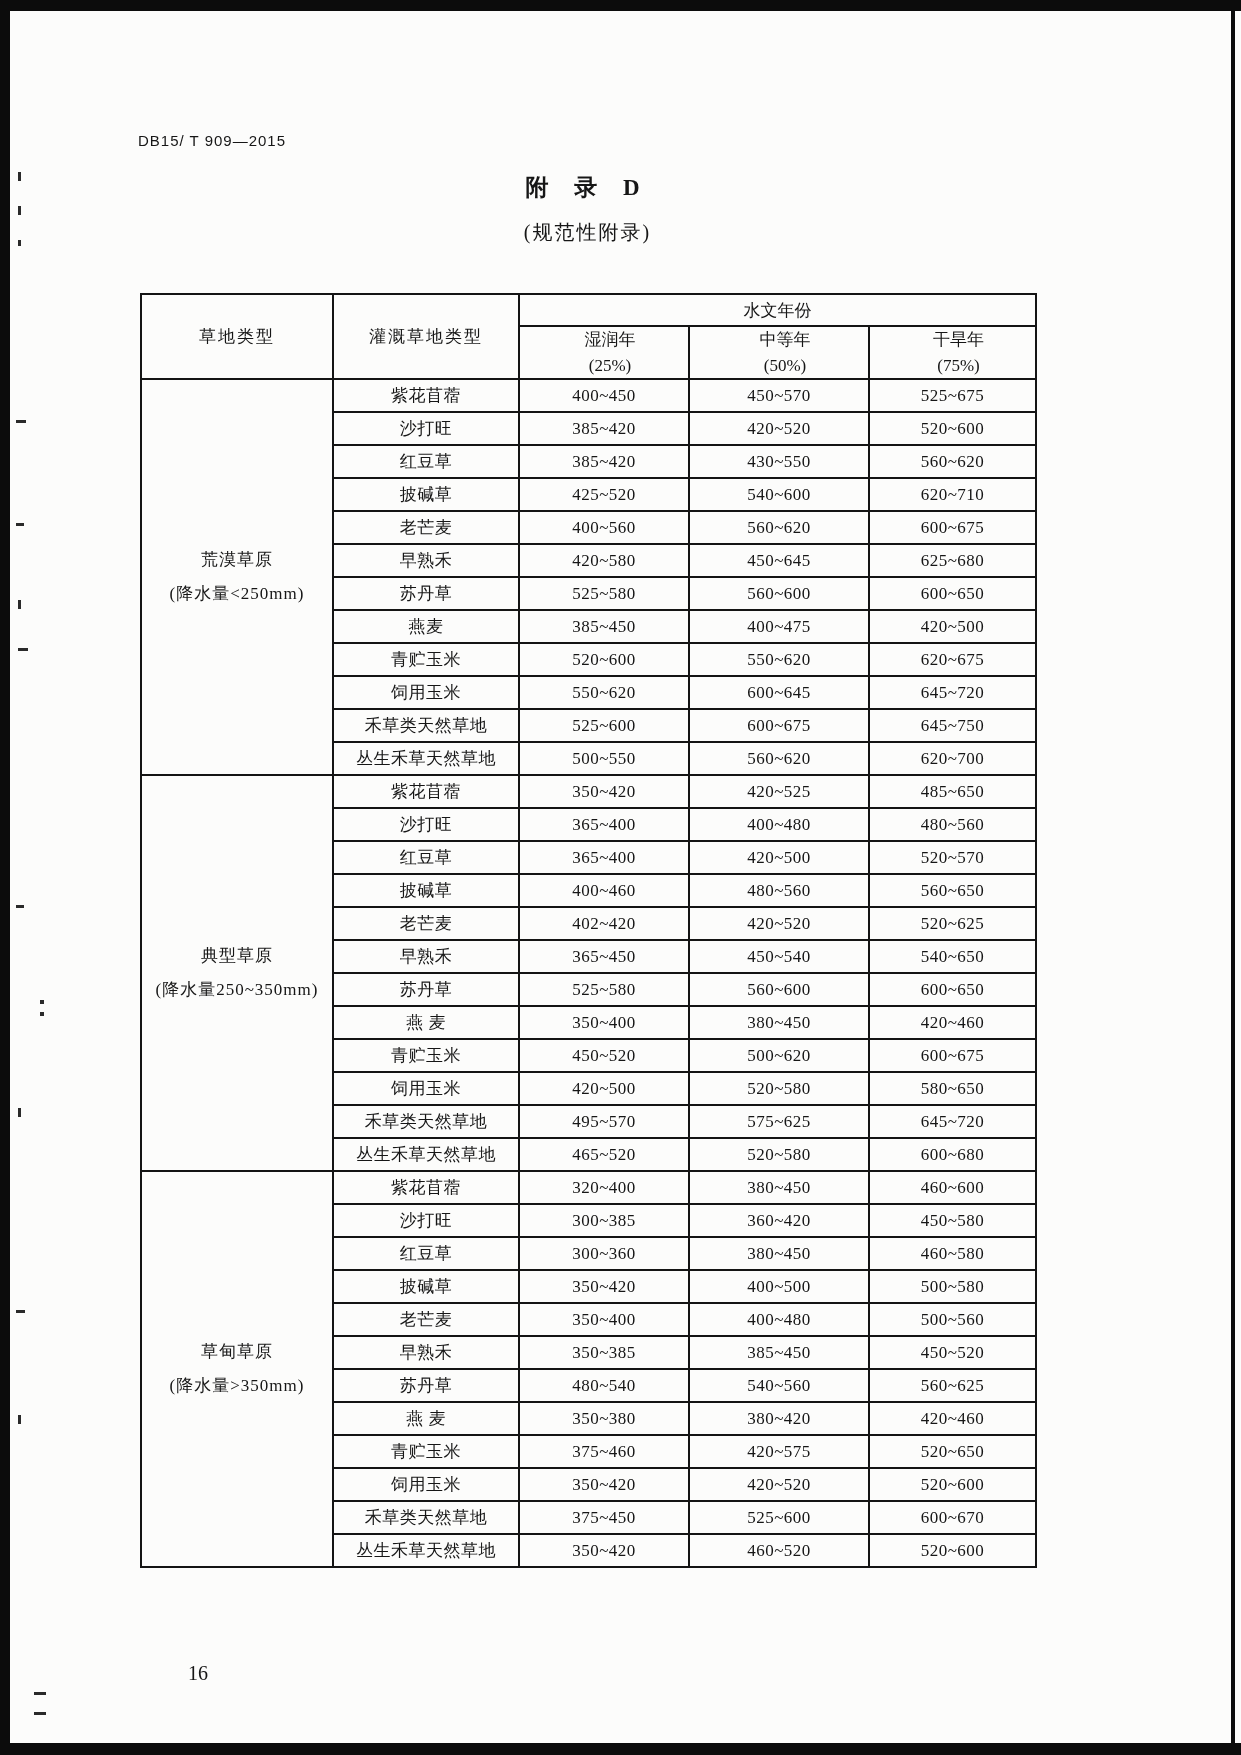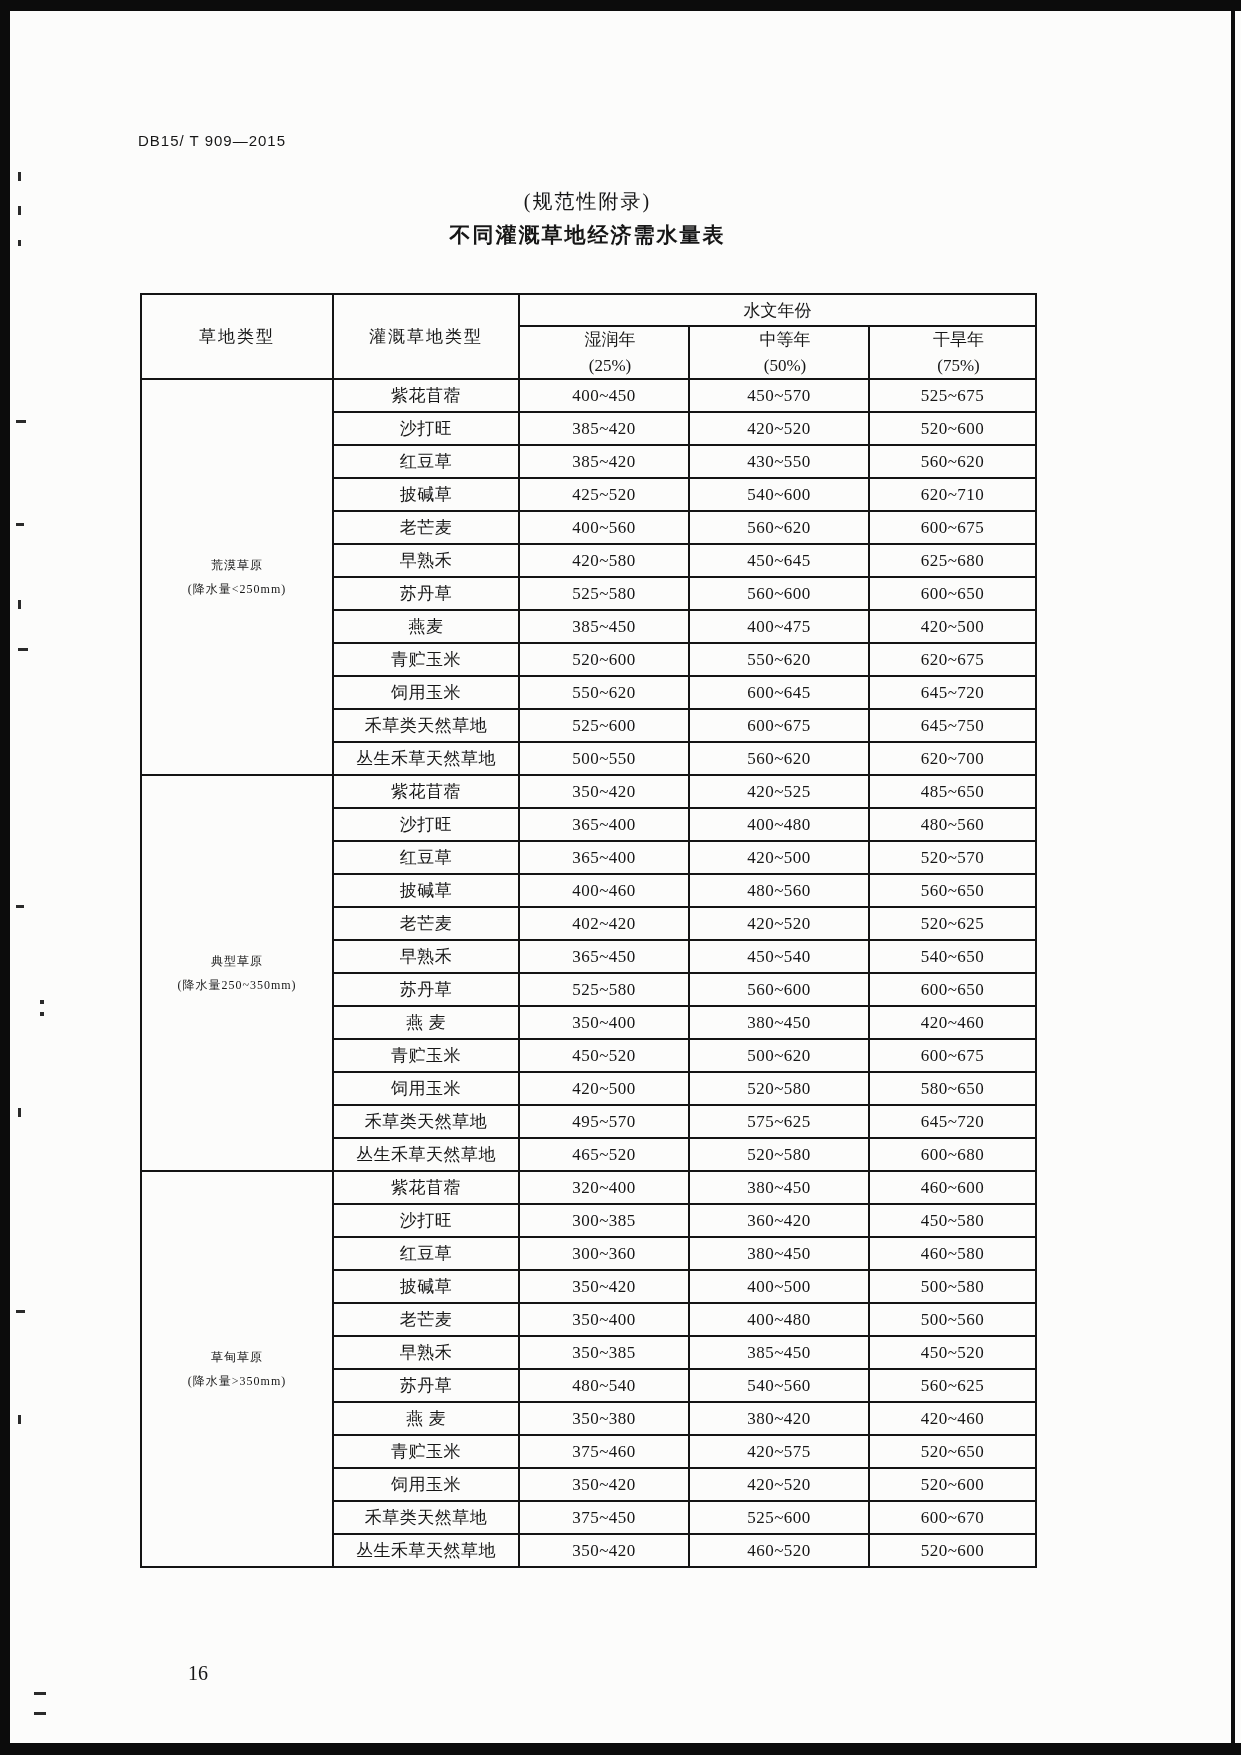--- a/index.html
+++ b/index.html
@@ -31,21 +31,21 @@
   table.main th, table.main td {
     border:2px solid #141414;
     text-align:center; vertical-align:middle;
     font-size:17px; font-weight:normal;
     padding:0; overflow:hidden; white-space:nowrap;
   }
   table.main thead tr.hd1 th { height:30px; }
   table.main thead tr.hd2 th { height:51px; }
   table.main thead th.span2 { letter-spacing:2px; }
   table.main tbody td { height:31px; letter-spacing:0.5px; }
-  table.main td.group-cell { letter-spacing:1px; line-height:2.0; font-size:12px; }
+  table.main td.group-cell { letter-spacing:1px; line-height:2.0; font-size:17px; }
   .subhead div { line-height:1.5;margin-left:12px; }
   
   .page-number { position:absolute; left:188px; top:1662px; font-size:20px; }
 </style>
 </head>
 <body>
 
 <div class="scan-bar" style="left:0; top:0; width:1241px; height:11px;"></div>
 <div class="scan-bar" style="left:0; top:0; width:10px; height:1755px;"></div>
 <div class="scan-bar" style="left:1231px; top:0; width:4px; height:1755px;"></div>
@@ -63,22 +63,22 @@
 <div class="scan-mark" style="left:40px; top:1012px; width:4px; height:4px;"></div>
 <div class="scan-mark" style="left:18px; top:1108px; width:3px; height:9px;"></div>
 <div class="scan-mark" style="left:16px; top:1310px; width:9px; height:3px;"></div>
 <div class="scan-mark" style="left:18px; top:1415px; width:3px; height:9px;"></div>
 <div class="scan-mark" style="left:34px; top:1692px; width:12px; height:3px;"></div>
 <div class="scan-mark" style="left:34px; top:1712px; width:12px; height:3px;"></div>
 
 <div class="doc-number">DB15/ T 909—2015</div>
 
 <div class="title-block">
+  <div class="title-1">附  录  D</div>
   <div class="title-2">(规范性附录)</div>
-  <div class="title-3">不同灌溉草地经济需水量表</div>
 </div>
 
 <table class="main">
   <colgroup>
     <col style="width:192px">
     <col style="width:186px">
     <col style="width:170px">
     <col style="width:180px">
     <col style="width:167px">
   </colgroup>

